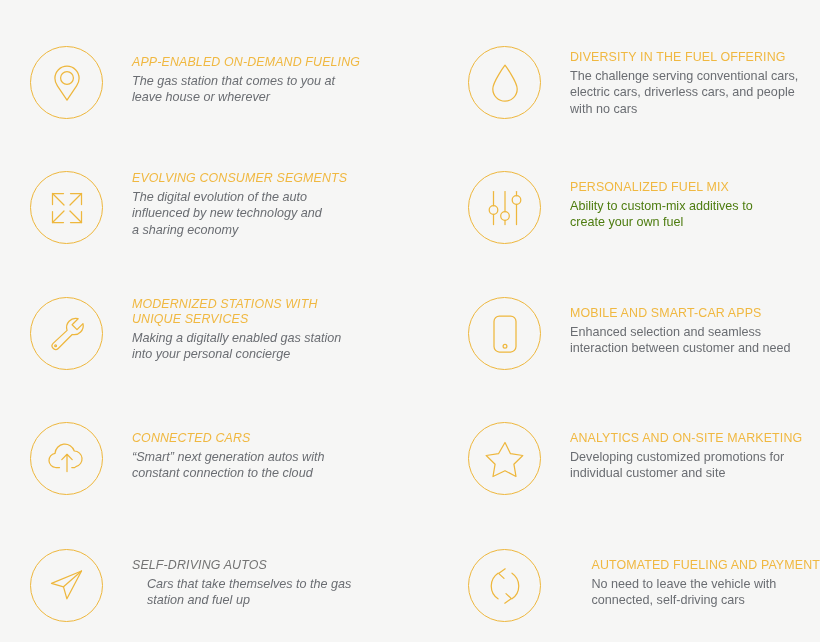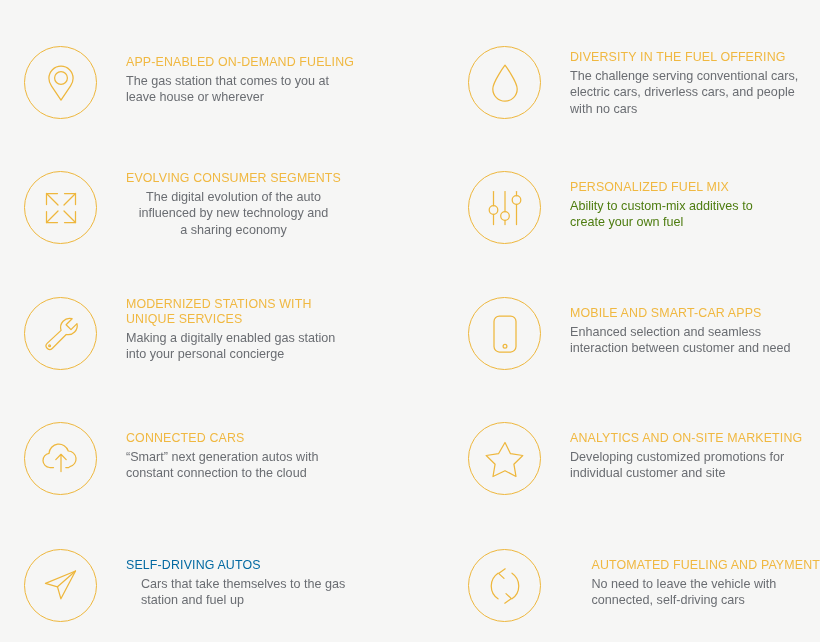--- a/index.html
+++ b/index.html
@@ -23,21 +23,21 @@
     background: #f6f6f5;
   }
 
   .column {
     position: absolute;
     top: 0;
     width: 410px;
     height: 642px;
   }
 
-  .column-left  { left: 8px; }
+  .column-left  { left: 14px; font-style: italic; }
   .column-right { left: 452px; width: 368px; }
 
   .feature {
     position: absolute;
     display: flex;
     align-items: flex-start;
     width: 100%;
   }
 
   .icon-badge {
@@ -147,21 +147,21 @@
           <path d="M22.5 4.5h11v11" style="stroke: rgb(238, 183, 61);"></path>
           <path d="M33.5 4.5L22 16" style="stroke: rgb(238, 183, 61);"></path>
           <path d="M15.5 33.5H4.5v-11" style="stroke: rgb(238, 183, 61);"></path>
           <path d="M4.5 33.5L16 22" style="stroke: rgb(238, 183, 61);"></path>
           <path d="M22.5 33.5h11v-11" style="stroke: rgb(238, 183, 61);"></path>
           <path d="M33.5 33.5L22 22" style="stroke: rgb(238, 183, 61);"></path>
         </svg>
       </div>
       <div class="feature-text">
         <div class="feature-title" style="color: rgb(240, 184, 65);">EVOLVING CONSUMER SEGMENTS</div>
-        <div class="feature-desc" style="color: rgb(106, 109, 114); text-align: center;">The digital evolution of the auto
+        <div class="feature-desc" style="color: rgb(106, 109, 114);">The digital evolution of the auto
 influenced by new technology and
 a sharing economy</div>
       </div>
     </div>
 
     <div class="feature row-2">
       <div class="icon-badge" style="border-color: rgb(238, 183, 61);">
         <svg width="40" height="40" viewBox="0 0 40 40">
           <path d="M36.0 9.6l-6.0 6.0-4.9-4.9 6.0-6.0a9.1 9.1 0 0 0-11.0 11.7L6.1 29.4a3.4 3.4 0 0 0 0 4.8l0.3 0.3a3.4 3.4 0 0 0 4.8 0l14.0-14.0A9.1 9.1 0 0 0 36.0 9.6z" style="stroke: rgb(238, 183, 61);"></path>
           <circle cx="8.6" cy="31.8" r="0.9" stroke-width="1.1" style="stroke: rgb(238, 183, 61);"></circle>
@@ -191,21 +191,21 @@
     </div>
 
     <div class="feature row-4">
       <div class="icon-badge" style="border-color: rgb(238, 183, 61);">
         <svg width="40" height="40" viewBox="0 0 40 40">
           <path d="M34.5 5.0L4.5 17.4l12.0 3.4 3.4 12.0z" style="stroke: rgb(238, 183, 61);"></path>
           <path d="M16.5 20.8L34.5 5.0" style="stroke: rgb(238, 183, 61);"></path>
         </svg>
       </div>
       <div class="feature-text">
-        <div class="feature-title" style="color: #0369a1;">SELF-DRIVING AUTOS</div>
+        <div class="feature-title" style="color: #737373;">SELF-DRIVING AUTOS</div>
         <div class="feature-desc" style="color: rgb(106, 109, 114); margin-left: 15px;">Cars that take themselves to the gas
 station and fuel up</div>
       </div>
     </div>
 
   </div>
 
   <div class="column column-right">
 
     <div class="feature row-0">

